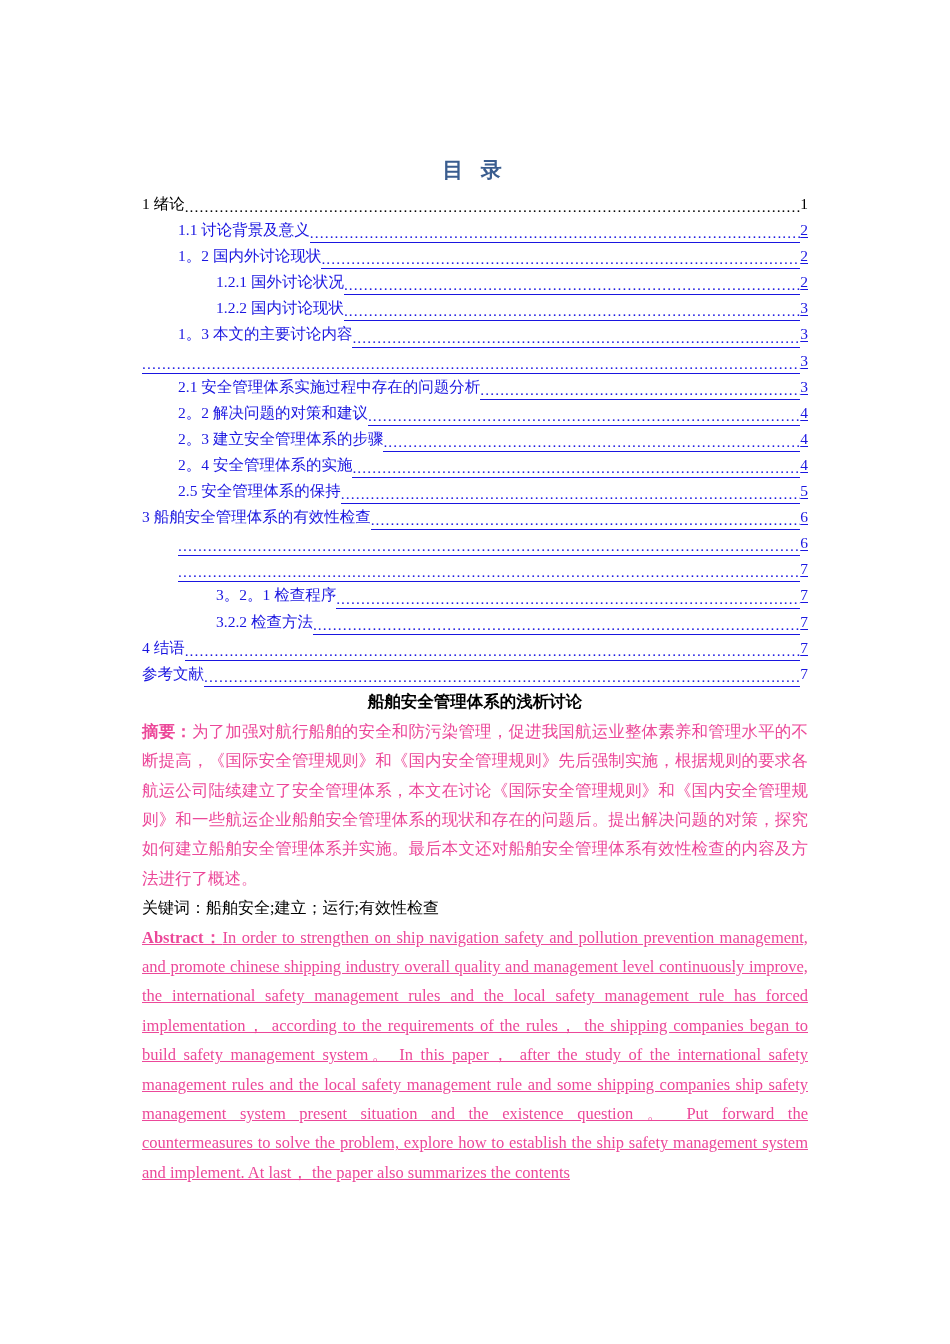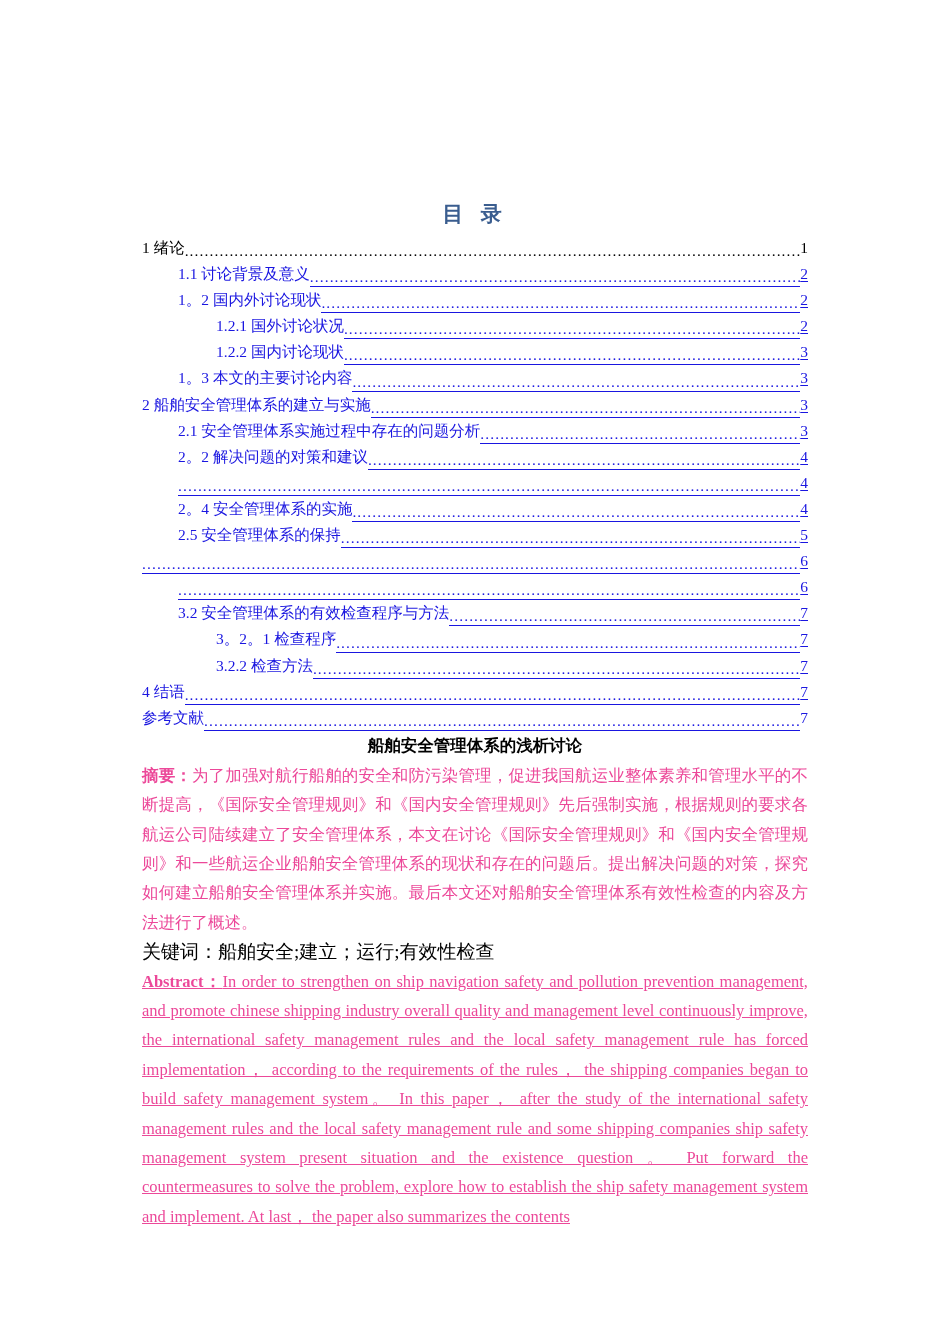--- a/index.html
+++ b/index.html
@@ -22,21 +22,20 @@
     box-sizing: border-box;
     padding: 0;
     background: #ffffff;
   }
 
   .content {
     position: absolute;
     left: 142px;
     top: 155px;
     width: 666px;
-    margin-top: 44px;
   }
 
   
   .toc-title {
     text-align: center;
     font-size: 21px;
     font-weight: bold;
     color: #3a5d8f;
     letter-spacing: 6px;
     margin: 0 0 6px 0;
@@ -125,21 +124,21 @@
     color: #ec4899;
   }
   .para .lead {
     font-weight: bold;
   }
   .para.en {
     text-align: justify;
     text-decoration: underline;
   }
   .kw {
-    font-size: 19px;
+    font-size: 16px;
     line-height: 29.4px;
     margin: 0;
   }
 </style>
 </head>
 <body>
 
 <div class="page">
   <div class="content">
 
@@ -170,58 +169,58 @@
           <span class="toc-label">1.2.2 国内讨论现状</span>
           <span class="toc-leader"></span>
           <span class="toc-page">3</span>
         </div>
         <div class="toc-row lvl2">
           <span class="toc-label">1。3 本文的主要讨论内容</span>
           <span class="toc-leader"></span>
           <span class="toc-page">3</span>
         </div>
         <div class="toc-row lvl1">
-          <span class="toc-label">2 船舶安全管理体系的建立与实施</span>
           <span class="toc-leader"></span>
           <span class="toc-page">3</span>
         </div>
         <div class="toc-row lvl2">
           <span class="toc-label">2.1 安全管理体系实施过程中存在的问题分析</span>
           <span class="toc-leader"></span>
           <span class="toc-page">3</span>
         </div>
         <div class="toc-row lvl2">
           <span class="toc-label">2。2 解决问题的对策和建议</span>
           <span class="toc-leader"></span>
           <span class="toc-page">4</span>
         </div>
         <div class="toc-row lvl2">
+          <span class="toc-label">2。3 建立安全管理体系的步骤</span>
           <span class="toc-leader"></span>
           <span class="toc-page">4</span>
         </div>
         <div class="toc-row lvl2">
           <span class="toc-label">2。4 安全管理体系的实施</span>
           <span class="toc-leader"></span>
           <span class="toc-page">4</span>
         </div>
         <div class="toc-row lvl2">
           <span class="toc-label">2.5 安全管理体系的保持</span>
           <span class="toc-leader"></span>
           <span class="toc-page">5</span>
         </div>
         <div class="toc-row lvl1">
+          <span class="toc-label">3 船舶安全管理体系的有效性检查</span>
           <span class="toc-leader"></span>
           <span class="toc-page">6</span>
         </div>
         <div class="toc-row lvl2">
           <span class="toc-leader"></span>
           <span class="toc-page">6</span>
         </div>
         <div class="toc-row lvl2">
-          <span class="toc-label">3.2 安全管理体系的有效检查程序与方法</span>
           <span class="toc-leader"></span>
           <span class="toc-page">7</span>
         </div>
         <div class="toc-row lvl3">
           <span class="toc-label">3。2。1 检查程序</span>
           <span class="toc-leader"></span>
           <span class="toc-page">7</span>
         </div>
         <div class="toc-row lvl3">
           <span class="toc-label">3.2.2 检查方法</span>

